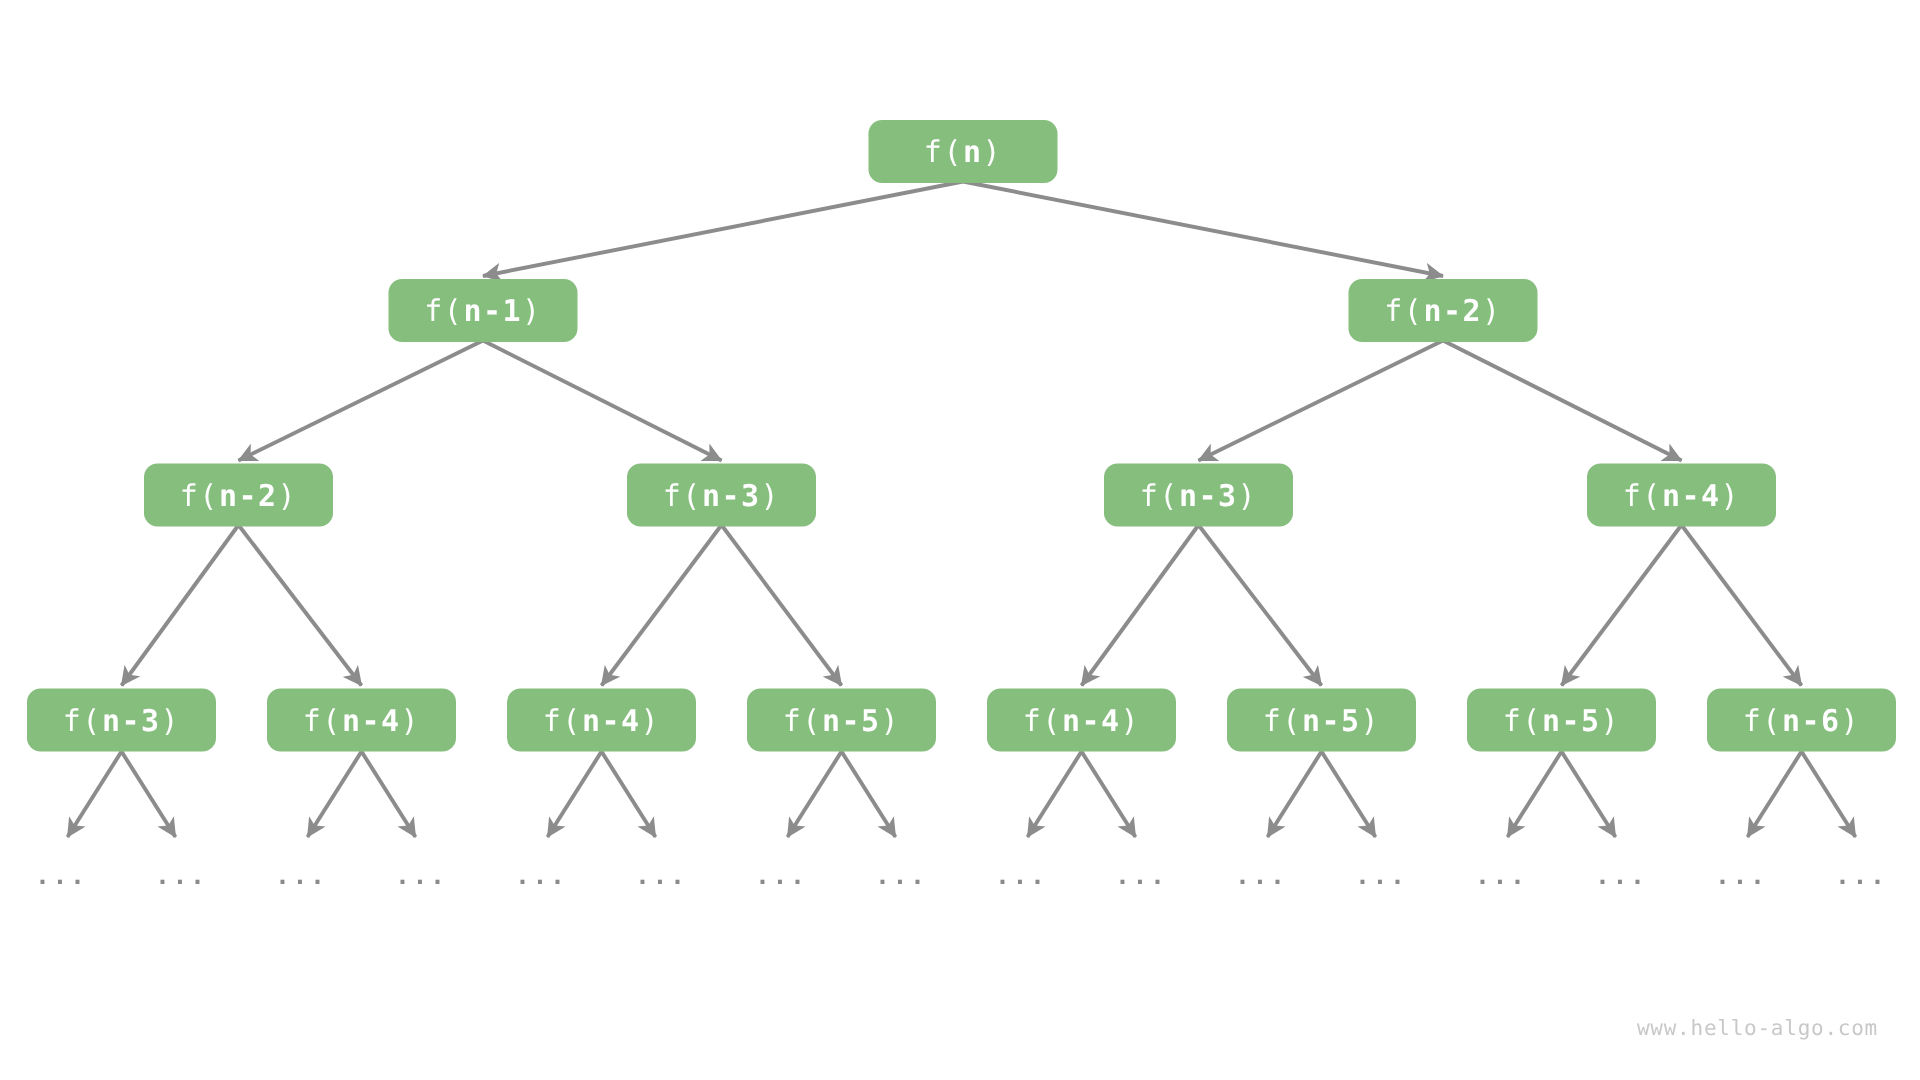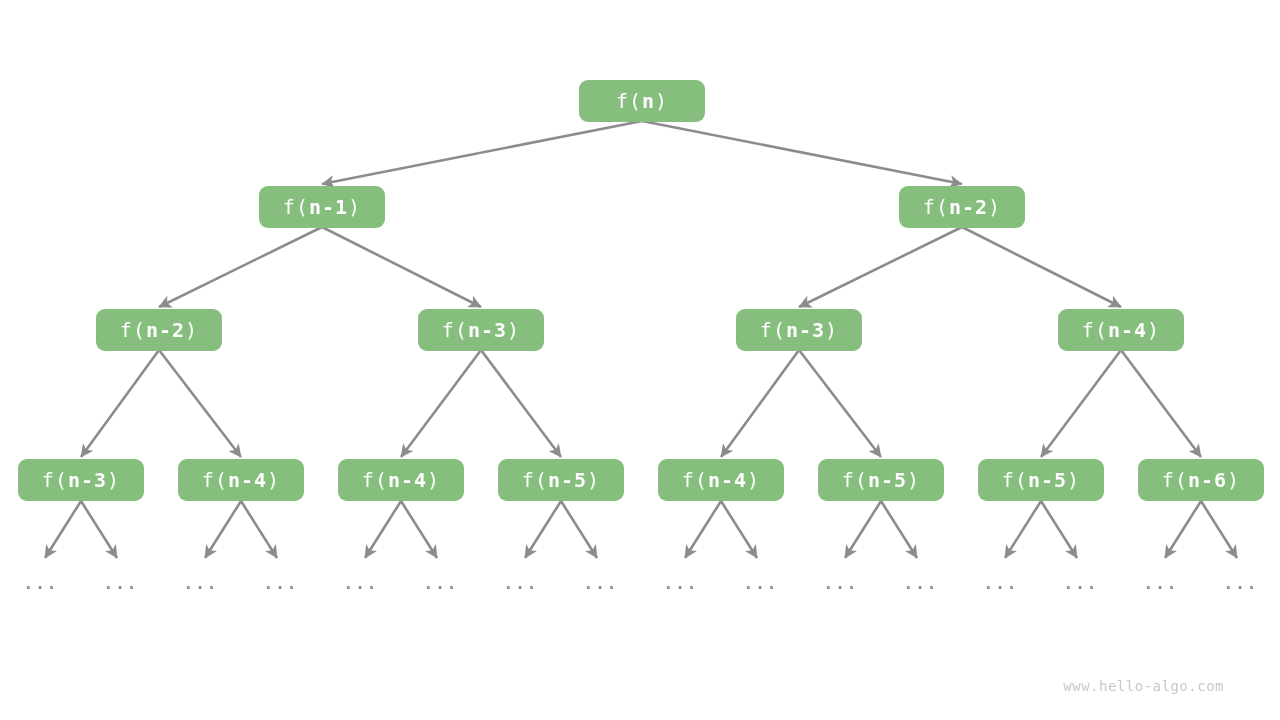--- a/index.html
+++ b/index.html
@@ -3,21 +3,21 @@
 <meta charset="utf-8">
 <style>
   html,body{margin:0;padding:0;}
   body{
     width:1280px;height:720px;background:#ffffff;position:relative;
     font-family:"DejaVu Sans Mono","Liberation Mono",monospace;overflow:hidden;
   }
   #stage{position:absolute;left:0;top:0;width:1280px;height:720px;}
   #tree-svg{display:block;}
   .watermark{
-    position:absolute;right:56px;bottom:26px;
+    position:absolute;right:28px;bottom:26px;
     font-size:14px;letter-spacing:0.5px;color:#c8c8c8;
     font-family:"DejaVu Sans Mono","Liberation Mono",monospace;
   }
   text{font-family:"DejaVu Sans Mono","Liberation Mono",monospace;}
 </style>
 </head>
 <body style="background: rgb(255, 255, 255);">
 
 <div id="stage">
   <svg id="tree-svg" width="1280" height="720" viewBox="0 0 1280 720">

